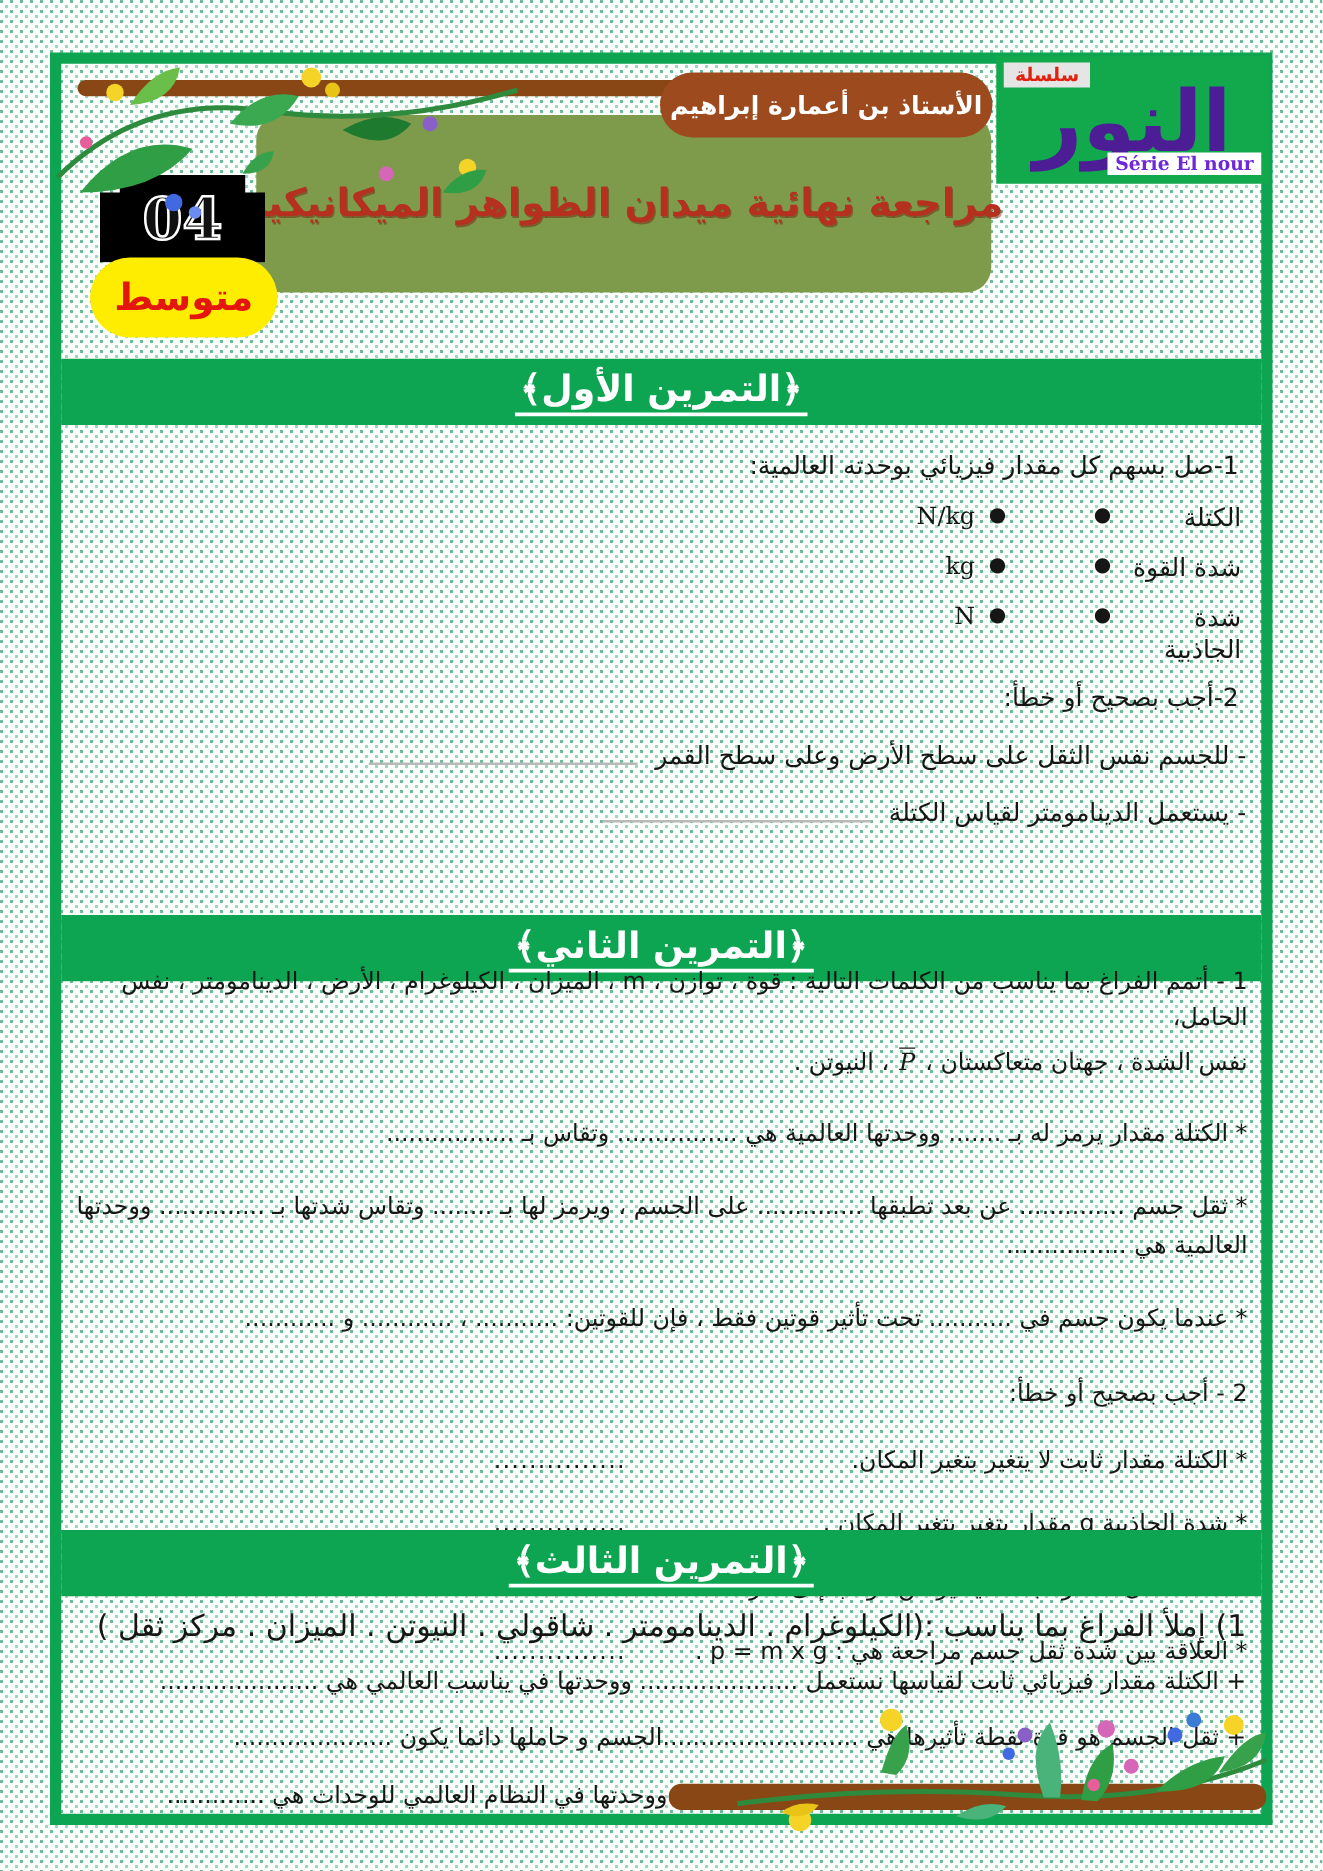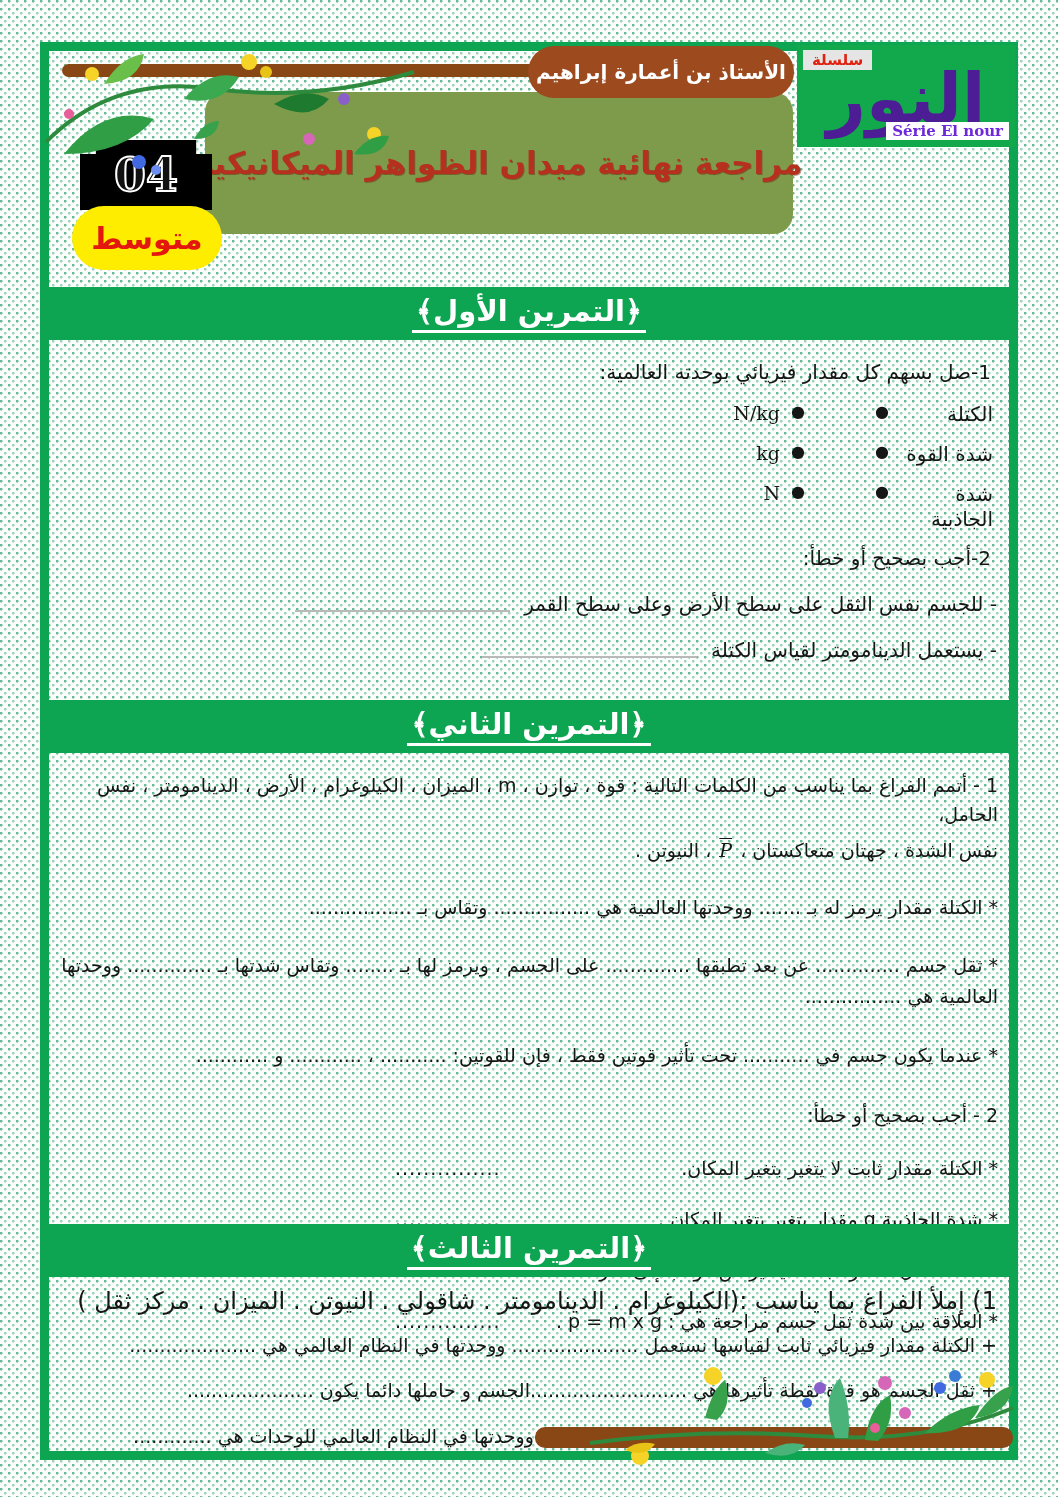--- a/index.html
+++ b/index.html
@@ -16,21 +16,21 @@
     background-color:#fdfffd;
     background-image:
       radial-gradient(circle at 1.2px 1.2px, rgba(10,140,85,.60) 1.1px, transparent 1.7px),
       radial-gradient(circle at 1.2px 1.2px, rgba(10,140,85,.38) 1.1px, transparent 1.7px);
     background-size:8px 8px,8px 8px;
     background-position:0 0,4px 4px;
   }
   .frame{position:absolute;left:40px;top:42px;width:978px;height:1418px;border:9px solid var(--green);}
   
   .topbar-line{position:absolute;left:62px;top:64px;width:700px;height:13px;background:var(--brown);border-radius:7px;z-index:2;}
-  .teacher-banner{position:absolute;left:528px;top:46px;width:266px;height:52px;background:var(--banner);border-radius:26px;z-index:3;
+  .teacher-banner{position:absolute;left:528px;top:58px;width:266px;height:52px;background:var(--banner);border-radius:26px;z-index:3;
     display:flex;align-items:center;justify-content:center;color:#fff;font-size:20px;font-weight:bold;direction:rtl;}
   .logo{position:absolute;left:797px;top:45px;width:218px;height:102px;background:#12a84c;z-index:3;}
   .logo-series{position:absolute;left:6px;top:5px;background:#e5e5e5;color:#e02211;font-size:15px;font-weight:bold;padding:1px 9px;}
   .logo-name{position:absolute;left:0;top:2px;width:100%;height:100%;display:flex;align-items:center;justify-content:center;
     font-size:68px;font-weight:bold;color:#4c1d95;direction:rtl;letter-spacing:-2px;}
   .logo-caption{position:absolute;right:6px;bottom:7px;background:#fff;color:#6d28d9;font-size:15px;font-weight:bold;
     padding:0 6px;font-family:"DejaVu Serif",serif;}
   .plaque{position:absolute;left:205px;top:92px;width:588px;height:142px;background:var(--olive);border-radius:20px;z-index:2;
     display:flex;align-items:center;justify-content:center;}
   .plaque-title{color:#b5301f;font-size:31px;font-weight:bold;white-space:nowrap;direction:rtl;
@@ -39,21 +39,21 @@
     display:flex;align-items:center;justify-content:center;
     clip-path:polygon(12% 0,88% 0,88% 20%,100% 20%,100% 100%,0 100%,0 20%,12% 20%);}
   .badge04 span{font-family:"DejaVu Serif",serif;font-size:46px;font-weight:bold;color:#111;
     -webkit-text-stroke:2px #fff;}
   .badge-level{position:absolute;left:72px;top:206px;width:150px;height:64px;background:#ffed00;border-radius:32px;z-index:5;
     display:flex;align-items:center;justify-content:center;color:#e3170d;font-size:30px;font-weight:bold;}
   
   .secbar{position:absolute;left:49px;width:960px;height:53px;background:var(--green);z-index:1;
     display:flex;align-items:center;justify-content:center;}
   .secbar span{color:#fff;font-size:29px;font-weight:bold;border-bottom:3px solid #fff;padding:0 4px 2px;direction:rtl;}
-  .bar1{top:287px;} .bar2{top:700px;align-items:center;} .bar3{top:1224px;}
+  .bar1{top:287px;} .bar2{top:732px;align-items:center;} .bar3{top:1224px;}
   
   .content{position:absolute;left:49px;width:960px;direction:rtl;color:var(--ink);z-index:1;}
   .c1{top:340px;height:360px;padding:16px 12px 0;font-size:20px;}
   .q-line{margin:4px 6px 0 0;}
   .match{position:relative;height:140px;margin-top:18px;}
   .mrow1{top:0;} .mrow2{top:40px;} .mrow3{top:80px;}
   .mq,.mdot,.mu{position:absolute;}
   .mq{right:4px;text-align:right;line-height:1.25;}
   .mq3{width:86px;}
   .mdot{font-size:16px;}
@@ -178,21 +178,21 @@
       <span class="tftext">* العلاقة بين شدة ثقل جسم مراجعة هي : p = m x g .</span>
       <span class="tfdots">...............</span>
     </div>
   </div>
 
   <div class="secbar bar3">
     <span>﴿التمرين الثالث﴾</span>
   </div>
   <div class="content c3">
     <div class="wb3">1) إملأ الفراغ بما يناسب :(الكيلوغرام . الدينامومتر . شاقولي . النيوتن . الميزان . مركز ثقل )</div>
-    <div class="fill3x">+ الكتلة مقدار فيزيائي ثابت لقياسها نستعمل ..................... ووحدتها في النظام العالمي هي .....................</div>
+    <div class="fill3x">+ الكتلة مقدار فيزيائي ثابت لقياسها نستعمل ..................... ووحدتها في يناسب العالمي هي .....................</div>
     <div class="fill3x">+ ثقل الجسم هو قوة نقطة تأثيرها هي ..........................الجسم و حاملها دائما يكون .....................</div>
     <div class="fill3x">+ جهاز قياس شدة القوة هو ...................................... ووحدتها في النظام العالمي للوحدات هي .............</div>
   </div>
 
   <div class="bottom-bar"></div>
 
   <svg class="flowers-bottom" width="430" height="112" viewBox="0 0 430 112">
     <path d="M5 85 Q120 70 230 78 Q340 86 428 50" stroke="#2e8b3e" stroke-width="4" fill="none"></path>
     <path d="M120 60 q8 -30 20 -38 q8 25 -8 40z" fill="#37a24b"></path>
     <circle cx="128" cy="18" r="9" fill="#f5d327"></circle>

